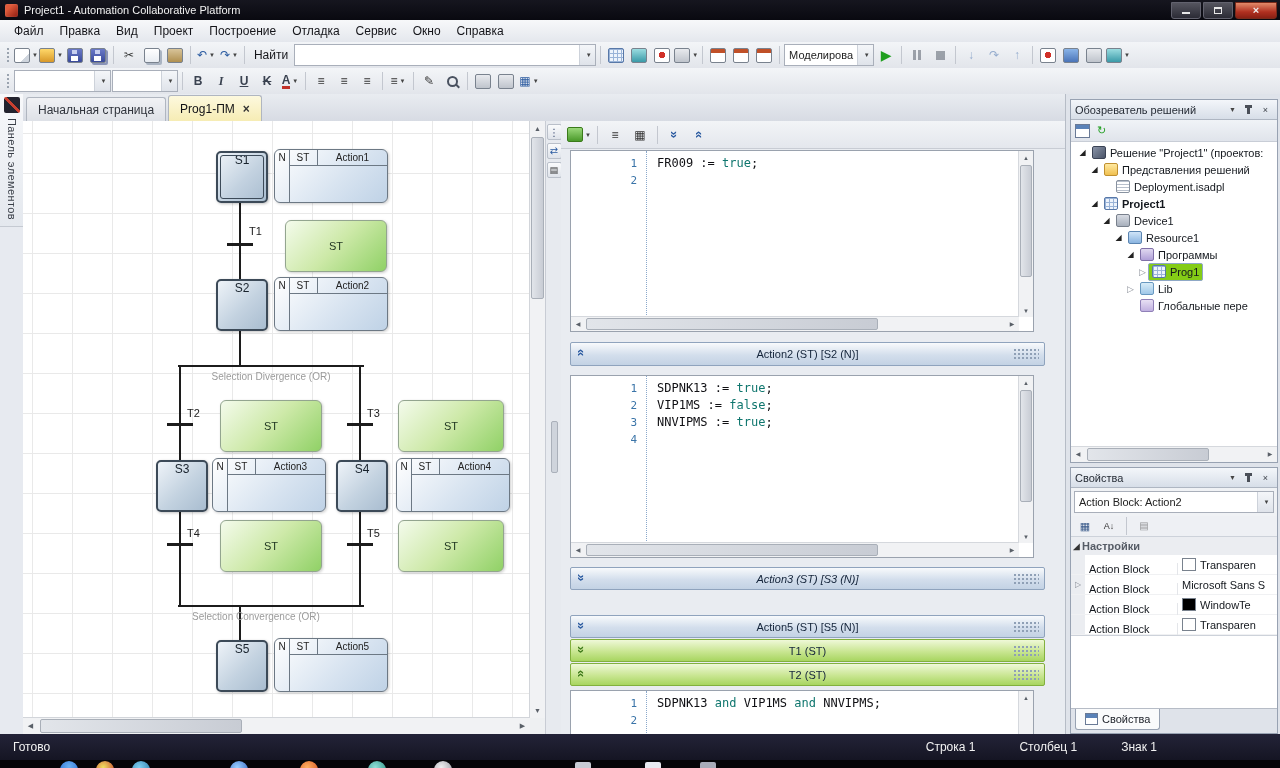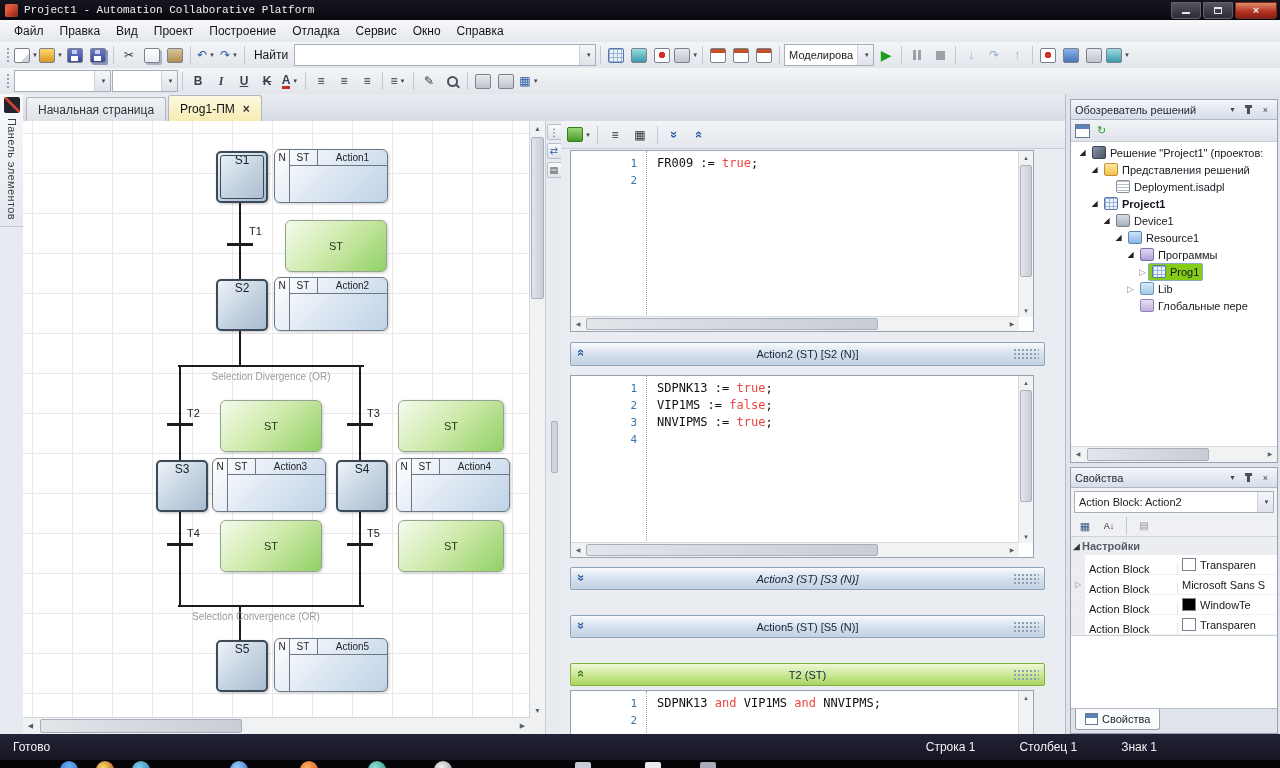--- a/index.html
+++ b/index.html
@@ -1,20 +1,20 @@
 <!DOCTYPE html>
 <html><head>
 <meta charset="utf-8">
 <style>
   html,body{margin:0;padding:0;}
   body{width:1280px;height:768px;overflow:hidden;background:#05050a;font-family:"Liberation Sans",sans-serif;position:relative;}
   
   .titlebar{position:absolute;left:0;top:0;right:0;height:20px;background:linear-gradient(#16161f,#090910);color:#fff;display:flex;align-items:center;font-size:11px;}
   .app-icon{width:13px;height:13px;margin:0 6px 0 5px;border-radius:2px;background:linear-gradient(135deg,#e05a3a 30%,#8a1a10);box-shadow:inset 0 0 2px #fff3;}
-  .title-text{color:#f2f2f2;font-family:Liberation Mono, monospace;}
+  .title-text{color:#f2f2f2;}
   .win-btns{margin-left:auto;display:flex;gap:2px;margin-right:3px;}
   .win-btn{width:28px;height:15px;border:1px solid #62626e;border-radius:0 0 3px 3px;background:linear-gradient(#55555f,#2b2b35);display:flex;align-items:center;justify-content:center;color:#eee;}
   .win-btn.close{width:40px;background:linear-gradient(#e28a6a,#b03020 60%,#8a2014);border-color:#7a2a1a;font-size:11px;font-weight:bold;}
   .glyph-min{width:8px;height:2px;background:#e8e8e8;margin-top:6px;}
   .glyph-max{width:8px;height:7px;border:1px solid #e8e8e8;border-top-width:2px;box-sizing:border-box;}
   
   .menubar{position:absolute;left:0;top:20px;right:0;height:22px;background:linear-gradient(#f7f8fa,#e4e7ed);border-bottom:1px solid #c9cdd5;display:flex;align-items:center;padding-left:6px;font-size:12px;color:#15151a;}
   .menu-item{padding:3px 8px;}
   
   .toolbar{position:absolute;left:0;right:0;background:linear-gradient(#f3f5f8,#e2e5eb);border-bottom:1px solid #c9cdd5;display:flex;align-items:center;gap:1px;padding-left:3px;}
@@ -92,21 +92,21 @@
   
   .codepane{position:absolute;left:538px;right:0;top:0;bottom:0;background:#e9ecf1;}
   .cp-toolbar{position:absolute;left:0;right:0;top:0;height:27px;background:linear-gradient(#f2f4f7,#e4e7ed);border-bottom:1px solid #c8ccd4;display:flex;align-items:center;padding-left:6px;gap:3px;}
   .editor{position:absolute;left:9px;width:462px;background:#fff;border:1px solid #9aa2ae;}
   .ed-body{position:absolute;left:0;top:0;right:14px;bottom:14px;overflow:hidden;padding-top:4px;}
   .ed-body.noh{bottom:0;}
   .gutterline{position:absolute;left:75px;top:0;bottom:0;border-left:1px dotted #8aa8cc;}
   .code-line{display:flex;height:17px;line-height:17px;font-family:"DejaVu Sans Mono",monospace;font-size:12px;}
   .ln{width:66px;text-align:right;padding-right:8px;color:#3a74a8;font-size:11px;flex:none;}
   .ct{padding-left:12px;white-space:pre;}
-  .tok-p{color:#101014;} .tok-k{color:#ef4444;}
+  .tok-p{color:#101014;} .tok-k{color:#0f766e;}
   .ed-sbv{position:absolute;right:0;top:0;width:14px;bottom:14px;background:#f1f2f4;border-left:1px solid #d5d8dd;}
   .ed-sbv.full{bottom:0;}
   .ed-sbh{position:absolute;left:0;right:14px;bottom:0;height:14px;background:#f1f2f4;border-top:1px solid #d5d8dd;}
   .ed-ar{position:absolute;width:14px;height:13px;display:flex;align-items:center;justify-content:center;font-size:6px;color:#5a6068;}
   .sec{position:absolute;left:9px;width:473px;height:21px;border:1px solid #8fa3bd;border-radius:2px;background:linear-gradient(#f8fafc,#d3deec 55%,#c3d2e4);display:flex;align-items:center;justify-content:center;font-size:11px;color:#14243a;}
   .sec .chevpos{position:absolute;left:7px;top:3px;}
   .sec .grip{position:absolute;right:5px;top:5px;width:26px;height:11px;background-image:radial-gradient(circle,#8fa0b6 1px,transparent 1.3px);background-size:4px 4px;}
   .sec.green{background:linear-gradient(#eff8d8,#c9e692 55%,#a8d560);border-color:#82b03e;}
   
   .sidebar{position:absolute;right:0;top:94px;width:214px;bottom:34px;background:#dfe3ea;border-left:1px solid #b6bcc6;}
@@ -602,20 +602,25 @@
       <div class="sec" style="top:446px;font-style:italic;">
         <span class="chevpos chev">»</span>
         <span>Action3 (ST) [S3 (N)]</span>
         <span class="grip"></span>
       </div>
       <div class="sec" style="top:494px;">
         <span class="chevpos chev">»</span>
         <span>Action5 (ST) [S5 (N)]</span>
         <span class="grip"></span>
       </div>
+      <div class="sec green" style="top:518px;">
+        <span class="chevpos chev green">»</span>
+        <span>T1 (ST)</span>
+        <span class="grip"></span>
+      </div>
       <div class="sec green" style="top:542px;">
         <span class="chevpos chev green">«</span>
         <span>T2 (ST)</span>
         <span class="grip"></span>
       </div>
 
       <div class="editor" style="top:569px;height:44px;border-bottom:none;">
         <div class="ed-body noh">
             <div class="code-line">
               <span class="ln">1</span>

